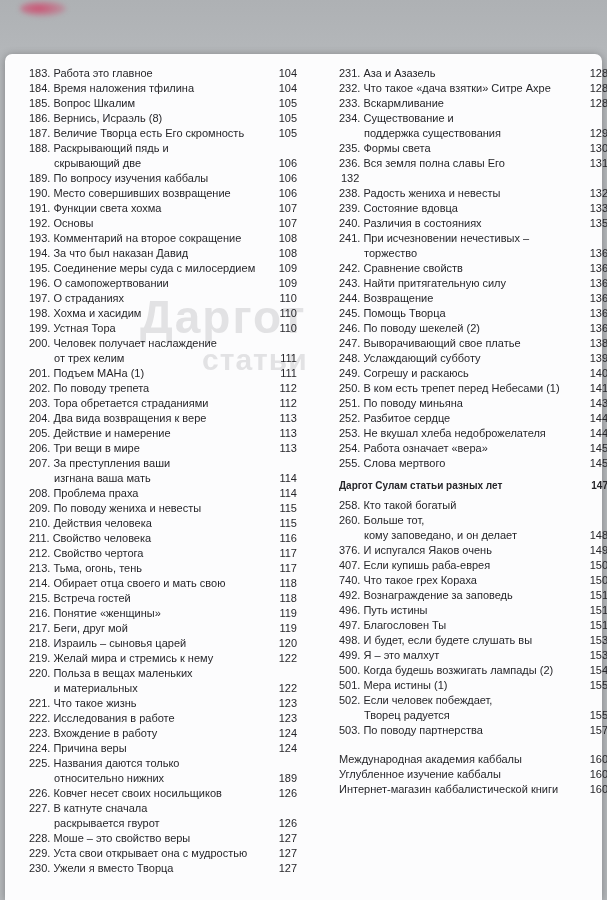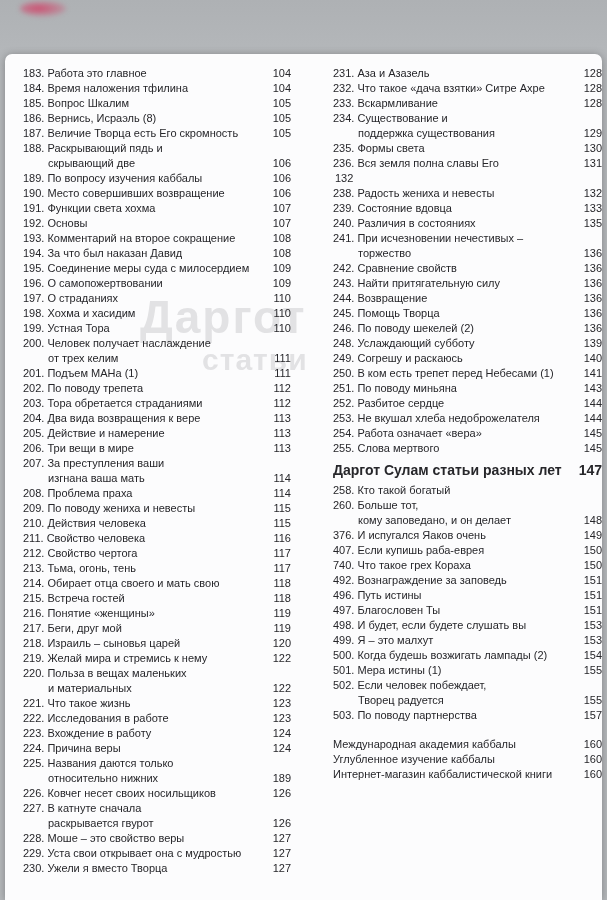--- a/index.html
+++ b/index.html
@@ -46,21 +46,21 @@
     pointer-events: none;
     line-height: 1.1;
   }
   .watermark .w1 { font-size: 46px; letter-spacing: 2px; }
   .watermark .w2 { font-size: 30px; margin-left: 62px; letter-spacing: 1px; }
   .columns {
     position: relative;
     z-index: 1;
     display: flex;
     gap: 14px;
-    padding: 12px 20px 0 18px;
+    padding: 12px 20px 0 24px;
     color: #26262a;
     font-size: 11px;
     line-height: 15px;
   }
   .col { flex: 0 0 268px; width: 268px; }
   .col.right { flex: 0 0 269px; width: 269px; margin-left: 28px; }
   .entry {
     display: flex;
     align-items: flex-end;
   }
@@ -71,21 +71,21 @@
     white-space: pre-line;
   }
   .entry .pg {
     flex: 0 0 auto;
     margin-left: auto;
     padding-left: 6px;
   }
   .pgline { padding-left: 2px; }
   .entry.heading {
     font-weight: bold;
-    font-size: 14px;
+    font-size: 10px;
     margin: 7px 0 5px 0;
   }
   .entry.heading .txt, .entry.plain .txt {
     padding-left: 0;
     text-indent: 0;
   }
   .gap { height: 14px; }
 </style>
 </head>
 <body>
@@ -357,20 +357,24 @@
         </div>
         <div class="entry">
           <span class="txt">245. Помощь Творца</span>
           <span class="pg">136</span>
         </div>
         <div class="entry">
           <span class="txt">246. По поводу шекелей (2)</span>
           <span class="pg">136</span>
         </div>
         <div class="entry">
+          <span class="txt">247. Выворачивающий свое платье</span>
+          <span class="pg">138</span>
+        </div>
+        <div class="entry">
           <span class="txt">248. Услаждающий субботу</span>
           <span class="pg">139</span>
         </div>
         <div class="entry">
           <span class="txt">249. Согрешу и раскаюсь</span>
           <span class="pg">140</span>
         </div>
         <div class="entry">
           <span class="txt">250. В ком есть трепет перед Небесами (1)</span>
           <span class="pg">141</span>

